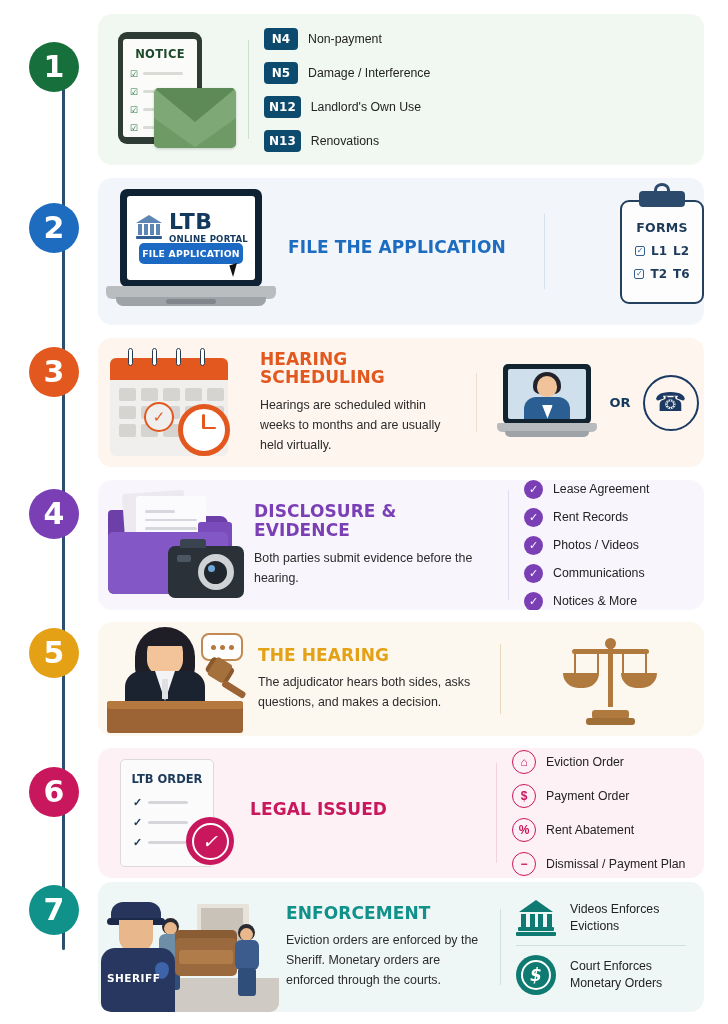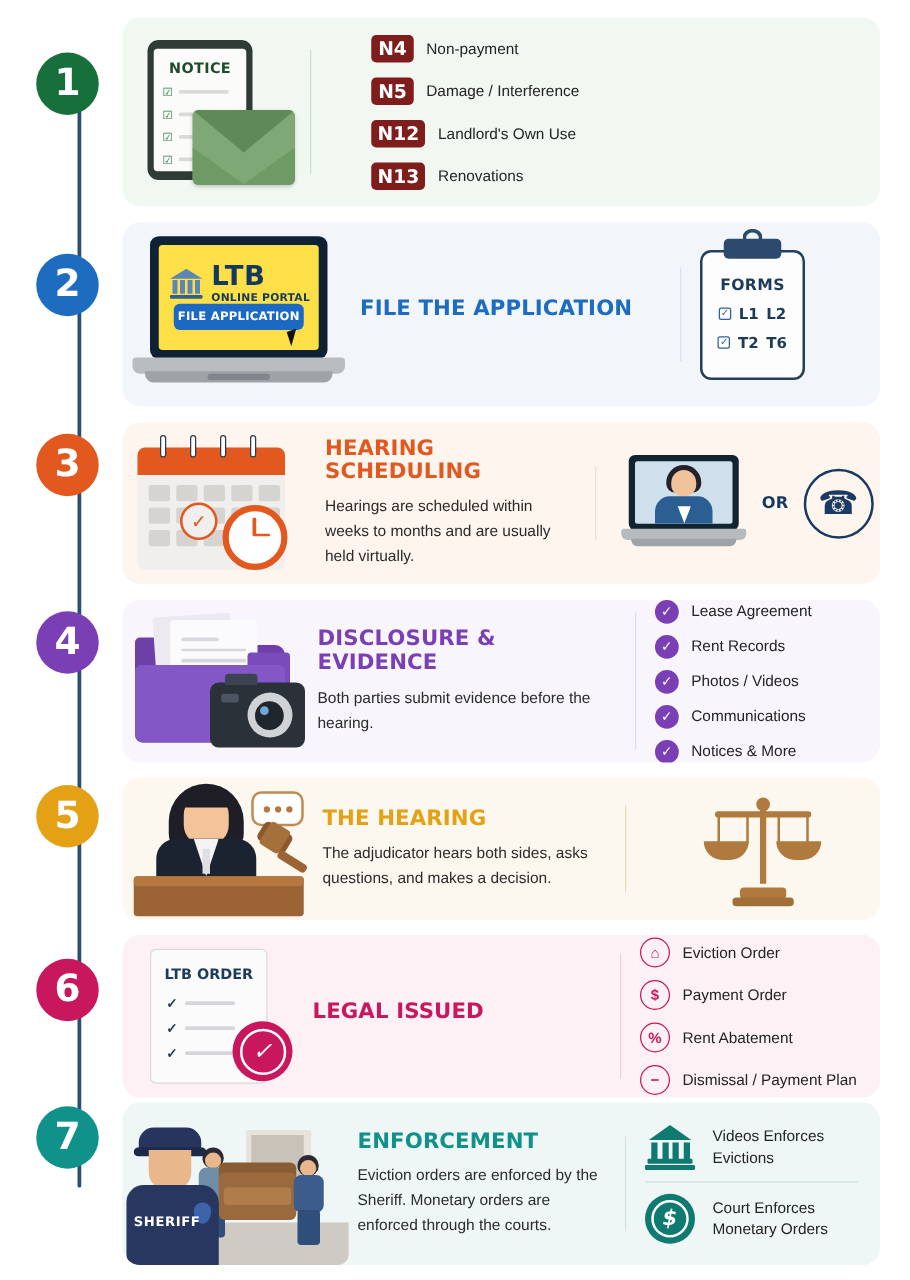--- a/index.html
+++ b/index.html
@@ -51,24 +51,23 @@
   }
 
   
   .ilist { display:flex; flex-direction:column; }
   .irow { display:flex; align-items:center; gap:10px; }
   .ilabel { font-size: 12.3px; color:#232323; white-space: nowrap; }
 
   
   .nbadge {
     min-width: 34px; height: 22px; border-radius: 4px;
-    background: #7f1d1d; color:#fff; font-size: 15px; font-weight: 700;
+    background: #0c4a6e; color:#fff; font-size: 12px; font-weight: 700;
     display:flex; align-items:center; justify-content:center; padding: 0 5px;
     font-family: "DejaVu Sans", sans-serif;
-    margin-left: 33px;
   }
 
   
   .checkcirc {
     width: 19px; height: 19px; border-radius:50%;
     background:#7b3fb5; color:#fff; font-size: 11px;
     display:flex; align-items:center; justify-content:center;
     flex: 0 0 auto;
   }
 
@@ -121,21 +120,21 @@
   }
   .env-fold-l { left:0; border-left:42px solid #6e9a66; }
   .env-fold-r { right:0; border-right:42px solid #6e9a66; }
 
   
   .laptop { position:relative; width:170px; height:125px; }
   .lid {
     position:absolute; left:14px; top:0; width:142px; height:98px;
     background:#0f2233; border-radius:7px; padding:7px;
   }
-  .screen { width:100%; height:100%; background:#fde047; border-radius:3px; position:relative; }
+  .screen { width:100%; height:100%; background:#ffffff; border-radius:3px; position:relative; }
   .ltb-row { position:absolute; top:15px; left:9px; display:flex; align-items:center; gap:7px; }
   .bank { width:26px; height:24px; position:relative; }
   .bank-roof { position:absolute; top:0; left:0; width:0;height:0;
       border-left:13px solid transparent; border-right:13px solid transparent;
       border-bottom:8px solid #5e86b5; }
   .bank-cols { position:absolute; top:9px; left:2px; display:flex; gap:2.5px; }
   .bank-cols i { width:3.6px; height:11px; background:#5e86b5; display:block; }
   .bank-base { position:absolute; bottom:0; left:0; width:26px; height:3.5px; background:#2f5f93; border-radius:1px; }
   .ltb-text { line-height:1; }
   .ltb-text .b { font-size:22px; font-weight:800; color:#14395e; letter-spacing:.4px;
@@ -442,21 +441,21 @@
           <div class="lbase"></div>
             <div class="lbase2"></div>
             <div class="lpad"></div>
         </div>
       </div>
 
       <div class="mid">
         <h2 style="color:#1d6cc0;">FILE THE APPLICATION</h2>
       </div>
 
-      <div class="side divided" style="width:160px;align-items:flex-start;">
+      <div class="side divided" style="width:160px;align-items:flex-end;">
         <span style="position:absolute;left:0;top:14%;height:72%;width:1px;background:#d5e1ee;"></span>
         <div class="forms">
           <span class="forms-ring"></span>
           <span class="forms-clip"></span>
           <div class="forms-title">FORMS</div>
           <div class="frow">
             <span class="fchk">✓</span>
             <span>L1</span>
             <span>L2</span>
           </div>

